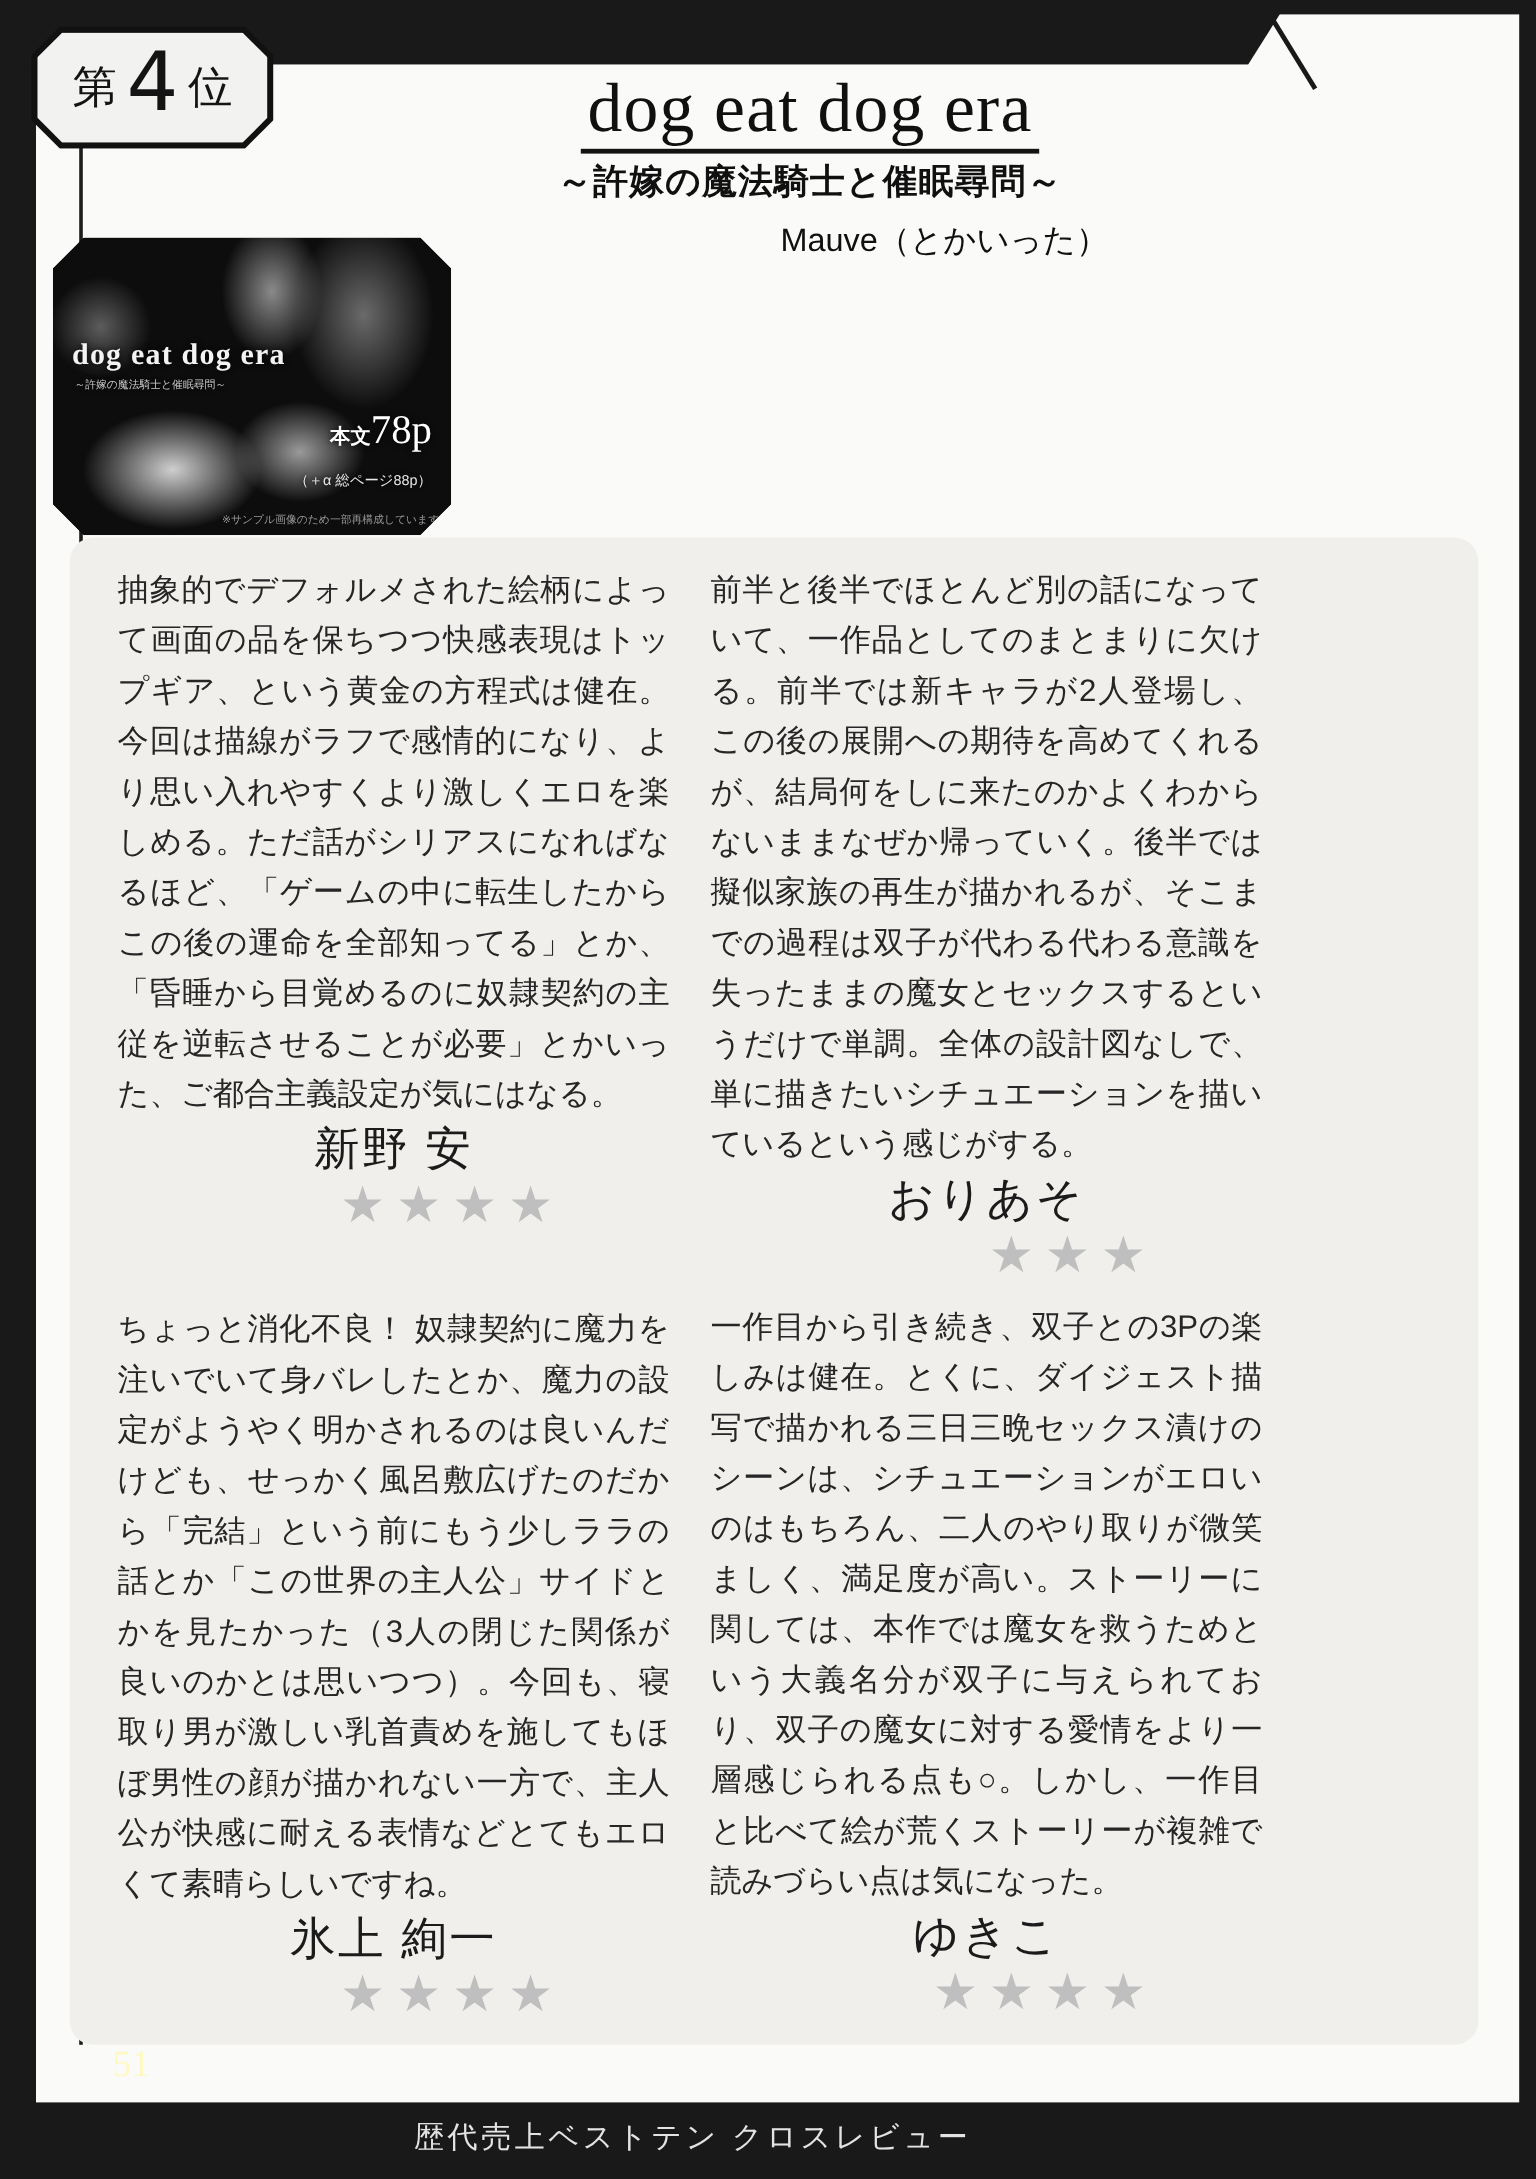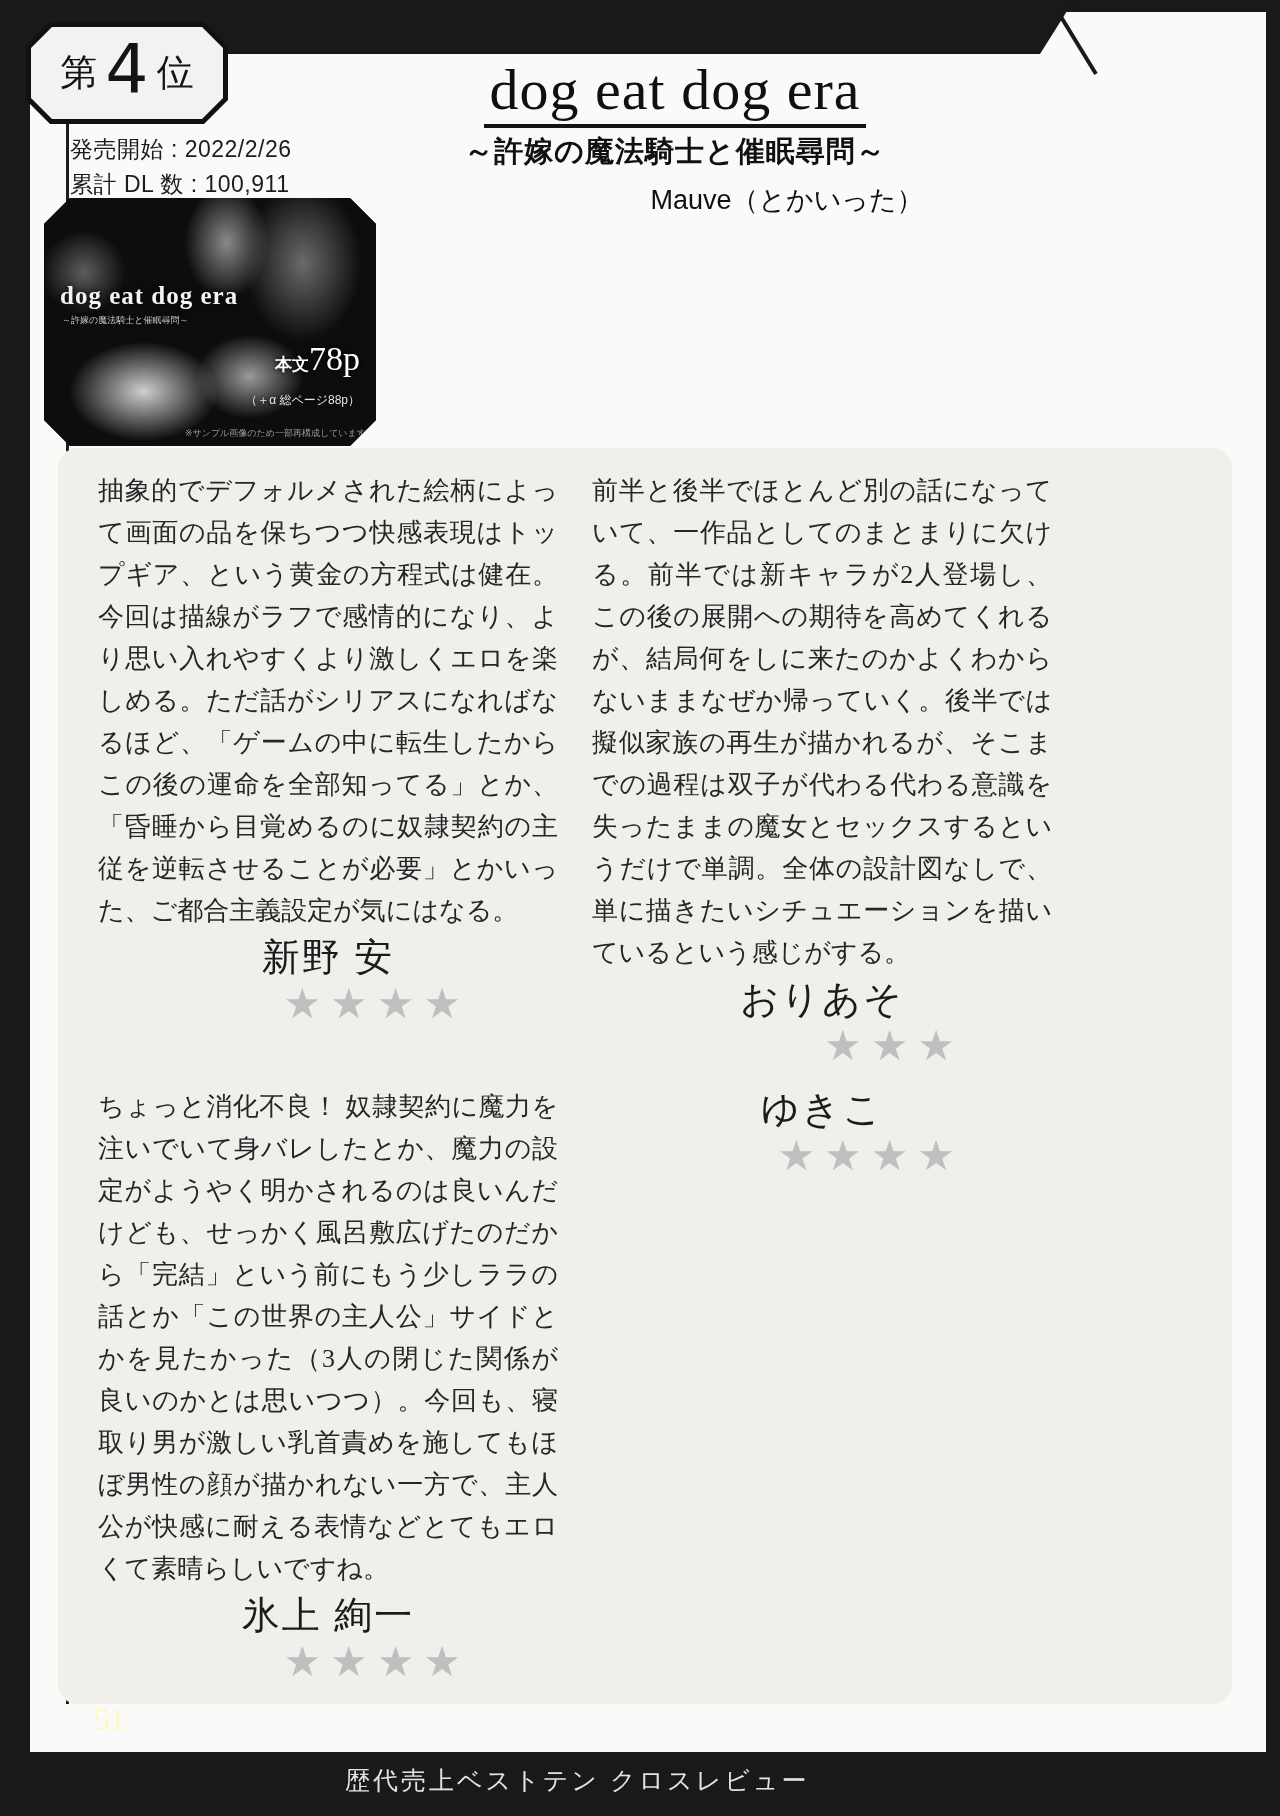--- a/index.html
+++ b/index.html
@@ -57,21 +57,21 @@
   .work-author{font-size:27px;margin-top:10px;position:relative;left:112px;}
 
   
   .synopsis{position:absolute;left:398px;top:252px;width:650px;font-size:24px;line-height:34px;color:#1e1e1e;
     text-align:justify;z-index:5;}
 
   
   .panel{position:absolute;left:58px;top:448px;width:1174px;height:1256px;background:#f0efec;border-radius:20px;z-index:2;}
   .cols{display:flex;gap:34px;padding:22px 0 0 40px;}
   .col{width:460px;display:flex;flex-direction:column;}
-  .review-text{font-family:Liberation Serif, serif;font-size:26px;line-height:42px;color:#262626;
+  .review-text{font-family:Liberation Sans, sans-serif;font-size:26px;line-height:42px;color:#262626;
     text-align:justify;}
   .byline{display:flex;align-items:center;height:58px;flex-direction:column;}
   .reviewer{font-size:38px;color:#1b1b1b;letter-spacing:2px;}
   .stars{margin-left:auto;margin-right:88px;font-size:42px;letter-spacing:9px;color:#bfbfbf;line-height:1;
     font-family:"DejaVu Sans",sans-serif;}
   .review-lower-left{margin-top:96px;}
   .review-lower-right{margin-top:52px;}
 
   
   .pageno{position:absolute;left:94px;top:1702px;font-family:"Liberation Serif","DejaVu Serif",serif;
@@ -92,24 +92,20 @@
   <div class="vline"></div>
 
   <div class="badge">
     <div class="badge-inner">
       <span class="badge-pre">第</span>
       <span class="badge-num">4</span>
       <span class="badge-suf">位</span>
     </div>
   </div>
 
-  <div class="info">
-    <div>発売開始 : 2022/2/26</div>
-    <div>累計 DL 数 : 100,911</div>
-  </div>
 
   <div class="cover">
     <div class="cover-art"></div>
     <div class="cover-logo">dog eat dog era</div>
     <div class="cover-logo-sub">～許嫁の魔法騎士と催眠尋問～</div>
     <div class="cover-pages">
       <span class="lbl">本文</span><span class="val">78p</span>
     </div>
     <div class="cover-pages-extra">（＋α 総ページ88p）</div>
     <div class="cover-note">※サンプル画像のため一部再構成しています</div>
@@ -147,20 +143,21 @@
 
         <div>
           <div class="review-text">前半と後半でほとんど別の話になっていて、一作品としてのまとまりに欠ける。前半では新キャラが2人登場し、この後の展開への期待を高めてくれるが、結局何をしに来たのかよくわからないままなぜか帰っていく。後半では擬似家族の再生が描かれるが、そこまでの過程は双子が代わる代わる意識を失ったままの魔女とセックスするというだけで単調。全体の設計図なしで、単に描きたいシチュエーションを描いているという感じがする。</div>
           <div class="byline">
             <span class="reviewer">おりあそ</span>
             <span class="stars">★★★</span>
           </div>
         </div>
 
         <div class="review-lower-right">
+          <div class="review-text">一作目から引き続き、双子との3Pの楽しみは健在。とくに、ダイジェスト描写で描かれる三日三晩セックス漬けのシーンは、シチュエーションがエロいのはもちろん、二人のやり取りが微笑ましく、満足度が高い。ストーリーに関しては、本作では魔女を救うためという大義名分が双子に与えられており、双子の魔女に対する愛情をより一層感じられる点も○。しかし、一作目と比べて絵が荒くストーリーが複雑で読みづらい点は気になった。</div>
           <div class="byline">
             <span class="reviewer">ゆきこ</span>
             <span class="stars">★★★★</span>
           </div>
         </div>
 
       </div>
     </div>
   </div>
 

